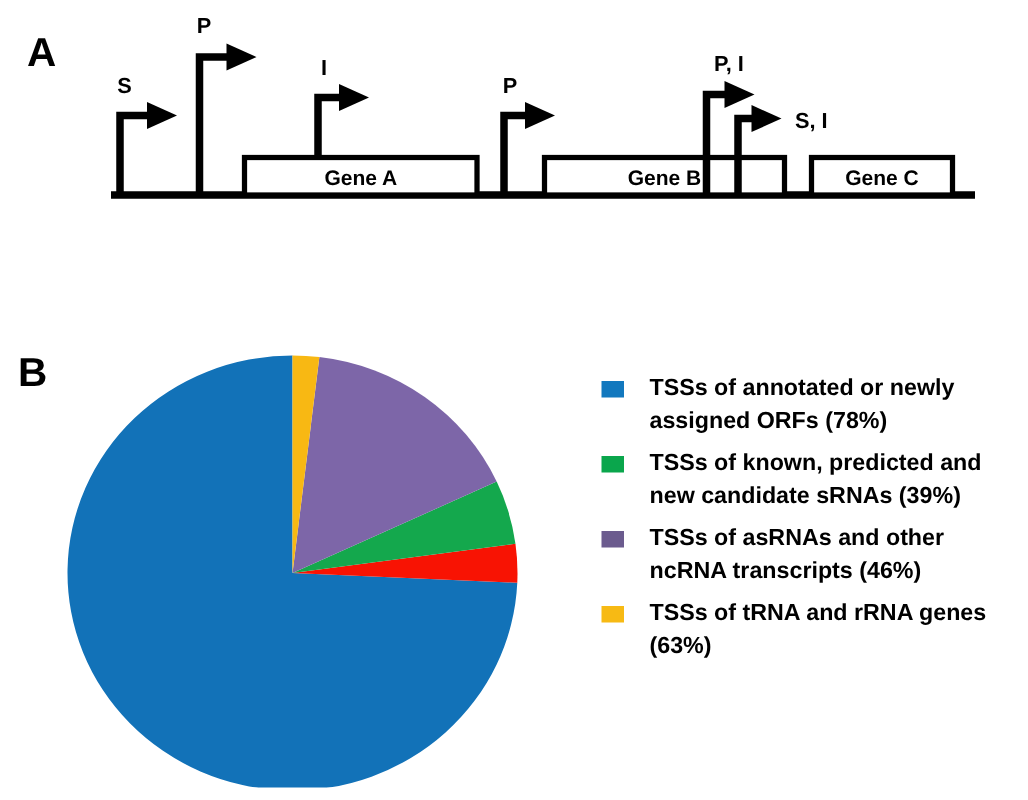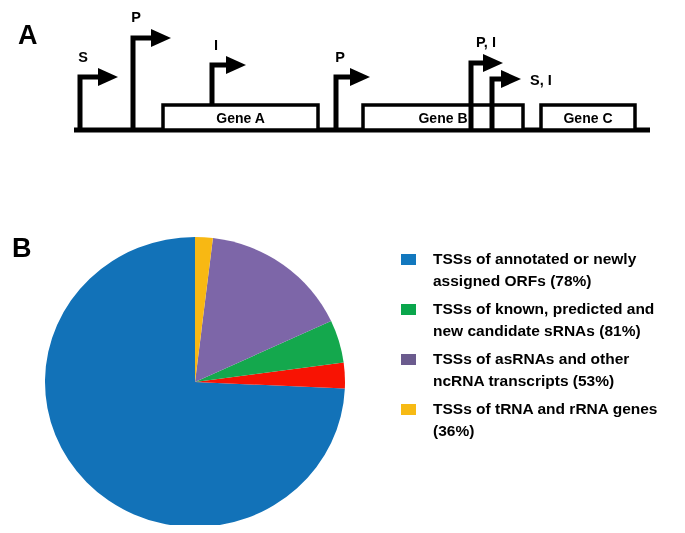--- a/index.html
+++ b/index.html
@@ -169,25 +169,25 @@
         </g>
     </svg>
 
     <div class="legend">
       <div class="legend-row">
         <span class="legend-swatch" style="background: rgb(18, 120, 190);"></span>
         <span class="legend-text">TSSs of annotated or newly assigned ORFs (78%)</span>
       </div>
       <div class="legend-row">
         <span class="legend-swatch" style="background: rgb(10, 166, 76);"></span>
-        <span class="legend-text">TSSs of known, predicted and new candidate sRNAs (81%)</span>
+        <span class="legend-text">TSSs of known, predicted and new candidate sRNAs (39%)</span>
       </div>
       <div class="legend-row">
         <span class="legend-swatch" style="background: rgb(107, 91, 142);"></span>
-        <span class="legend-text">TSSs of asRNAs and other ncRNA transcripts (53%)</span>
+        <span class="legend-text">TSSs of asRNAs and other ncRNA transcripts (46%)</span>
       </div>
       <div class="legend-row">
         <span class="legend-swatch" style="background: rgb(247, 186, 20);"></span>
-        <span class="legend-text">TSSs of tRNA and rRNA genes (36%)</span>
+        <span class="legend-text">TSSs of tRNA and rRNA genes (63%)</span>
       </div>
     </div>
   </div>
 </div>
 
 </body></html>

